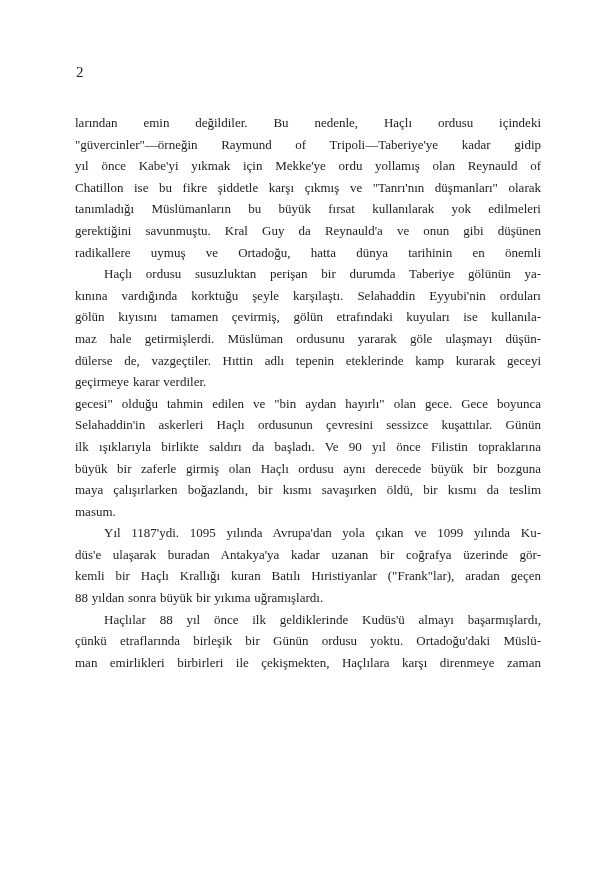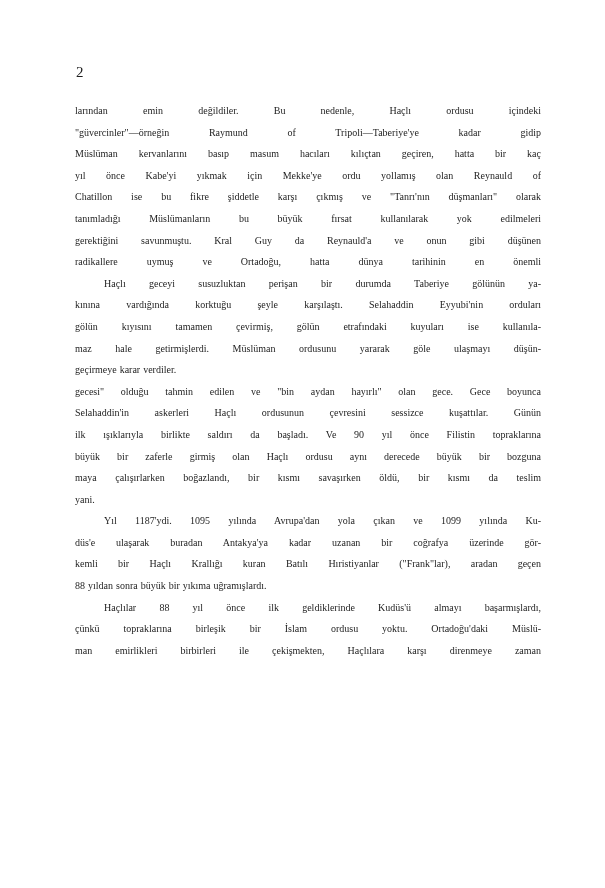--- a/index.html
+++ b/index.html
@@ -22,22 +22,22 @@
     font-size: 15px;
     letter-spacing: 0.6px;
     line-height: 20px;
   }
   .page-num {
     position: absolute; left: 1px; top: 0;
     letter-spacing: 0;
   }
   .body-text {
     position: absolute;
-    top: 100px; left: 75px; width: 466px;
-    font-size: 10px;
+    top: 112px; left: 75px; width: 466px;
+    font-size: 13px;
     line-height: 21.6px;
   }
   .line {
     height: 21.6px;
     overflow: hidden;
     text-align: justify;
     text-align-last: justify;
     text-justify: inter-word;
     word-spacing: 0.5px;
   }
@@ -48,47 +48,47 @@
 <body>
 
 <div class="page">
   <div class="header">
     <span class="page-num">2</span>
   </div>
   <div class="body-text">
       <div class="paragraph">
         <div class="line firstline">larından emin değildiler. Bu nedenle, Haçlı ordusu içindeki</div>
         <div class="line">"güvercinler"—örneğin Raymund of Tripoli—Taberiye'ye kadar gidip</div>
-        <div class="line">Müslüman kervanlarını basıp masum hacıları kılıçtan geçiren, hatta bir kaç</div>
         <div class="line">yıl önce Kabe'yi yıkmak için Mekke'ye ordu yollamış olan Reynauld of</div>
         <div class="line">Chatillon ise bu fikre şiddetle karşı çıkmış ve "Tanrı'nın düşmanları" olarak</div>
         <div class="line">tanımladığı Müslümanların bu büyük fırsat kullanılarak yok edilmeleri</div>
         <div class="line">gerektiğini savunmuştu. Kral Guy da Reynauld'a ve onun gibi düşünen</div>
         <div class="line">radikallere uymuş ve Ortadoğu, hatta dünya tarihinin en önemli</div>
       </div>
       <div class="paragraph indent">
-        <div class="line firstline">Haçlı geceyi susuzluktan perişan bir durumda Taberiye gölünün ya-</div>
+        <div class="line firstline">Haçlı ordusu susuzluktan perişan bir durumda Taberiye gölünün ya-</div>
         <div class="line">kınına vardığında korktuğu şeyle karşılaştı. Selahaddin Eyyubi'nin orduları</div>
         <div class="line">gölün kıyısını tamamen çevirmiş, gölün etrafındaki kuyuları ise kullanıla-</div>
         <div class="line">maz hale getirmişlerdi. Müslüman ordusunu yararak göle ulaşmayı düşün-</div>
+        <div class="line">dülerse de, vazgeçtiler. Hıttin adlı tepenin eteklerinde kamp kurarak geceyi</div>
         <div class="line lastline">geçirmeye karar verdiler.</div>
       </div>
       <div class="paragraph indent">
         <div class="line">gecesi" olduğu tahmin edilen ve "bin aydan hayırlı" olan gece. Gece boyunca</div>
         <div class="line">Selahaddin'in askerleri Haçlı ordusunun çevresini sessizce kuşattılar. Günün</div>
         <div class="line">ilk ışıklarıyla birlikte saldırı da başladı. Ve 90 yıl önce Filistin topraklarına</div>
         <div class="line">büyük bir zaferle girmiş olan Haçlı ordusu aynı derecede büyük bir bozguna</div>
         <div class="line">maya çalışırlarken boğazlandı, bir kısmı savaşırken öldü, bir kısmı da teslim</div>
-        <div class="line lastline">yani.</div>
+        <div class="line lastline">masum.</div>
       </div>
       <div class="paragraph indent">
         <div class="line firstline">Yıl 1187'ydi. 1095 yılında Avrupa'dan yola çıkan ve 1099 yılında Ku-</div>
         <div class="line">düs'e ulaşarak buradan Antakya'ya kadar uzanan bir coğrafya üzerinde gör-</div>
         <div class="line">kemli bir Haçlı Krallığı kuran Batılı Hıristiyanlar ("Frank"lar), aradan geçen</div>
         <div class="line lastline">88 yıldan sonra büyük bir yıkıma uğramışlardı.</div>
       </div>
       <div class="paragraph indent">
         <div class="line firstline">Haçlılar 88 yıl önce ilk geldiklerinde Kudüs'ü almayı başarmışlardı,</div>
-        <div class="line">çünkü topraklarına birleşik bir İslam ordusu yoktu. Ortadoğu'daki Müslü-</div>
+        <div class="line">çünkü etraflarında birleşik bir Günün ordusu yoktu. Ortadoğu'daki Müslü-</div>
         <div class="line">man emirlikleri birbirleri ile çekişmekten, Haçlılara karşı direnmeye zaman</div>
       </div>
     </div>
 </div>
 
 </body></html>

